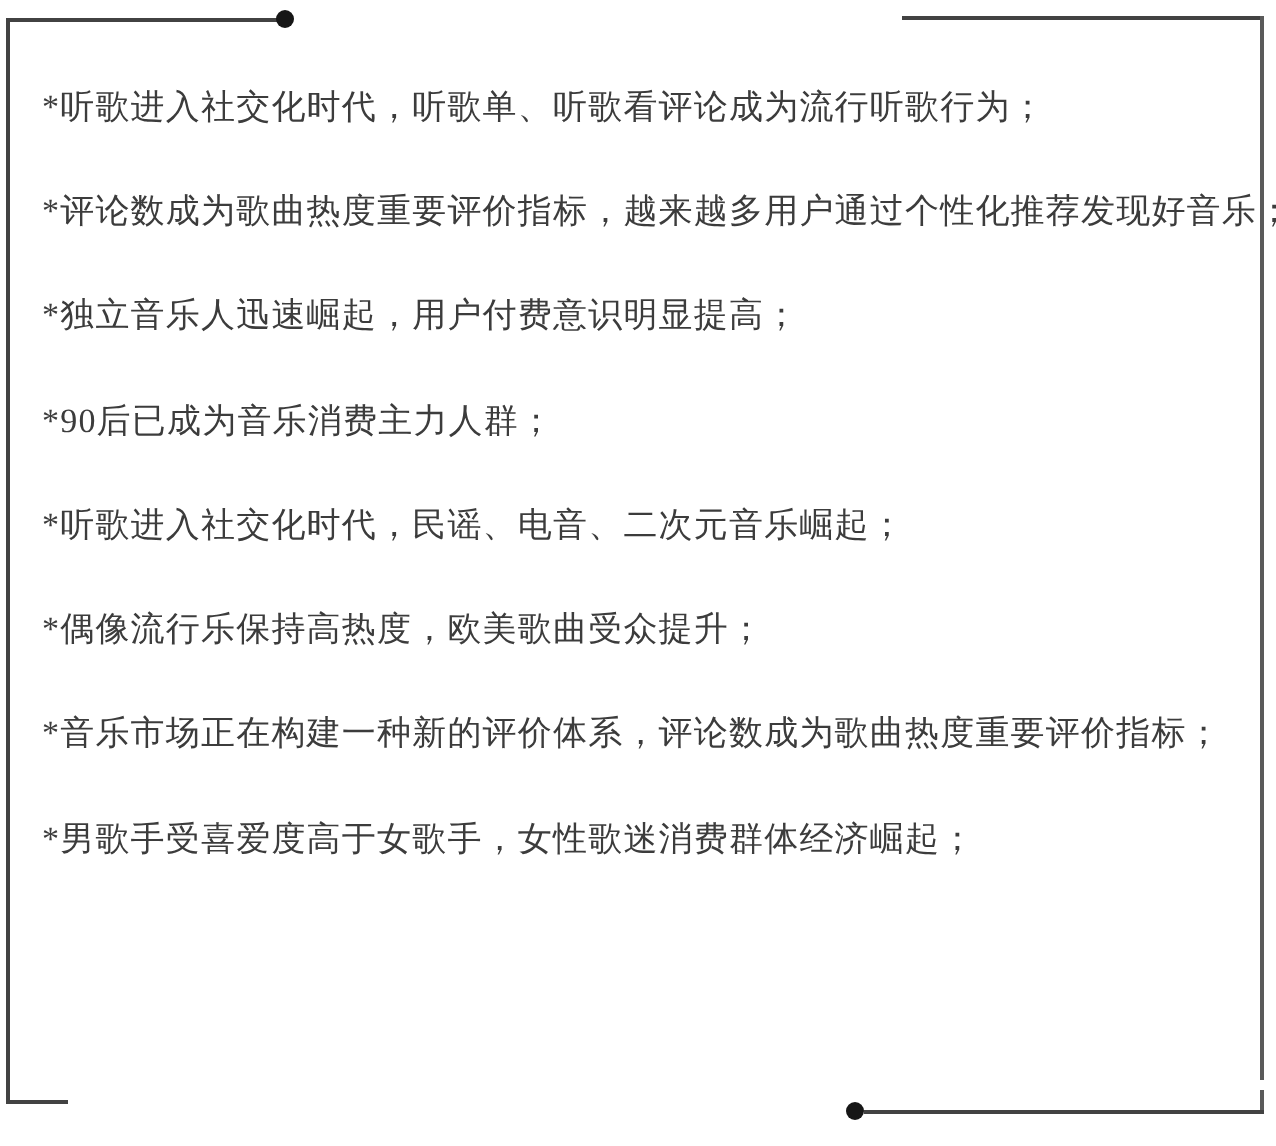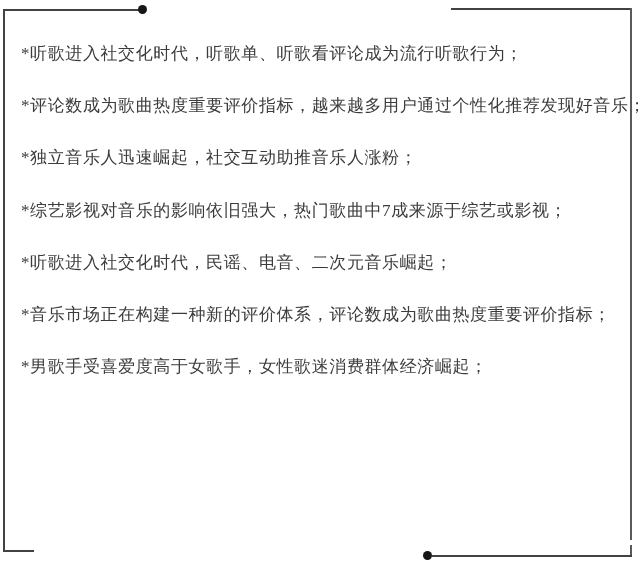--- a/index.html
+++ b/index.html
@@ -48,20 +48,21 @@
 
   <div class="seg" style="left:3px;top:550px;width:31px;height:2px;"></div>
 
   <div class="dot" style="left:423px;top:551px;"></div>
 
   <div class="seg" style="left:432px;top:555px;width:200px;height:2px;"></div>
 
   <ul class="bullets">
     <li class="bullet">*听歌进入社交化时代，听歌单、听歌看评论成为流行听歌行为；</li>
     <li class="bullet">*评论数成为歌曲热度重要评价指标，越来越多用户通过个性化推荐发现好音乐；</li>
-    <li class="bullet">*独立音乐人迅速崛起，社交互动助推音乐人涨粉；</li>
-    <li class="bullet">*综艺影视对音乐的影响依旧强大，热门歌曲中7成来源于综艺或影视；</li>
+    <li class="bullet">*独立音乐人迅速崛起，用户付费意识明显提高；</li>
+    <li class="bullet">*90后已成为音乐消费主力人群；</li>
     <li class="bullet">*听歌进入社交化时代，民谣、电音、二次元音乐崛起；</li>
+    <li class="bullet">*偶像流行乐保持高热度，欧美歌曲受众提升；</li>
     <li class="bullet">*音乐市场正在构建一种新的评价体系，评论数成为歌曲热度重要评价指标；</li>
     <li class="bullet">*男歌手受喜爱度高于女歌手，女性歌迷消费群体经济崛起；</li>
   </ul>
 
 </div>
 
 </body></html>

